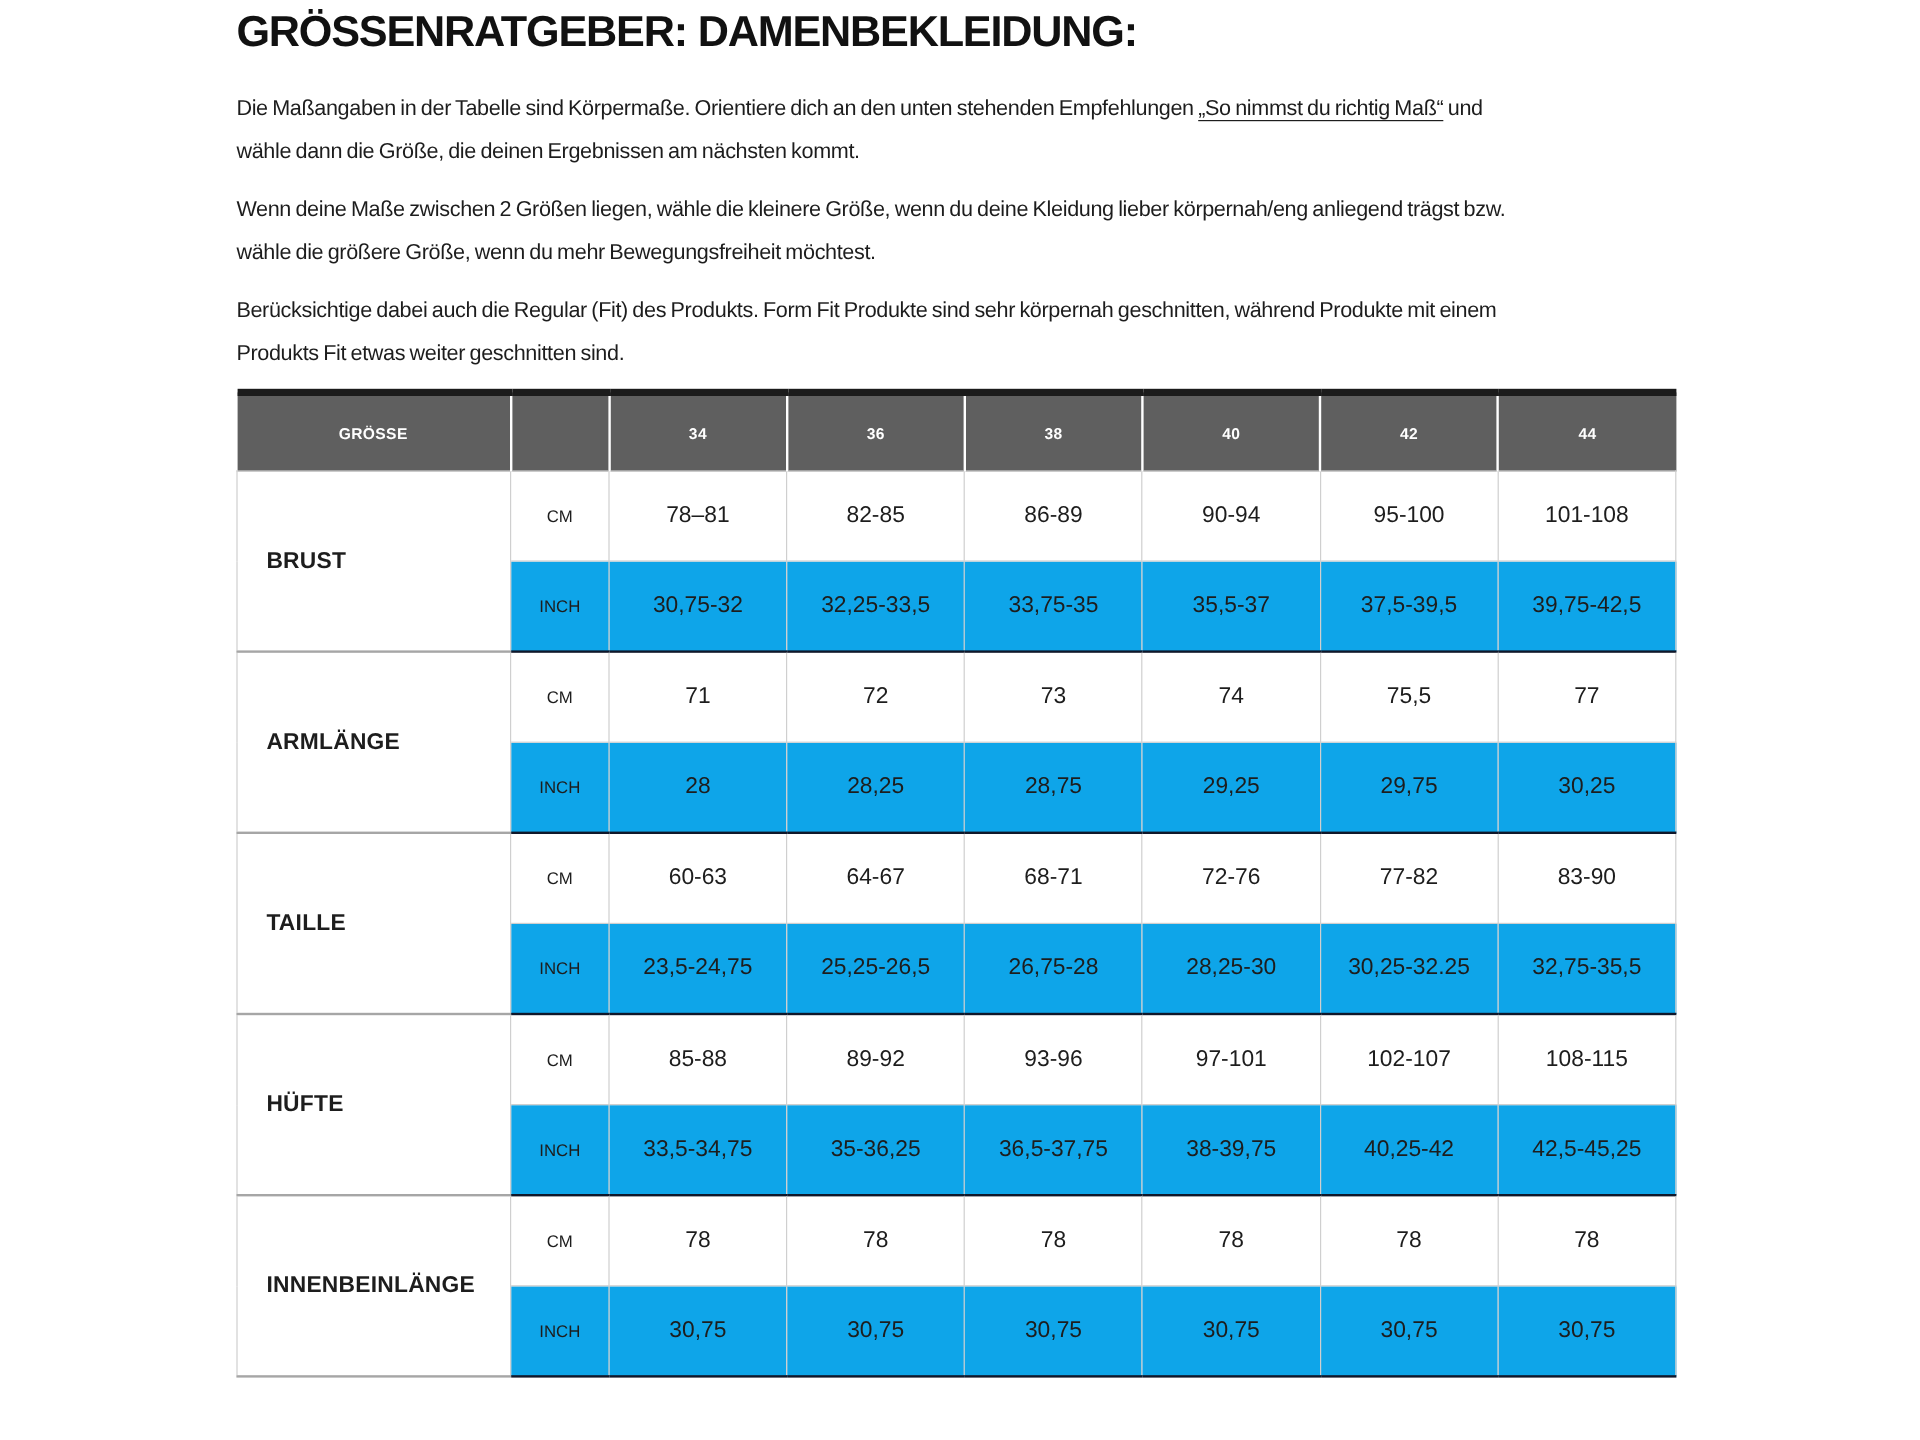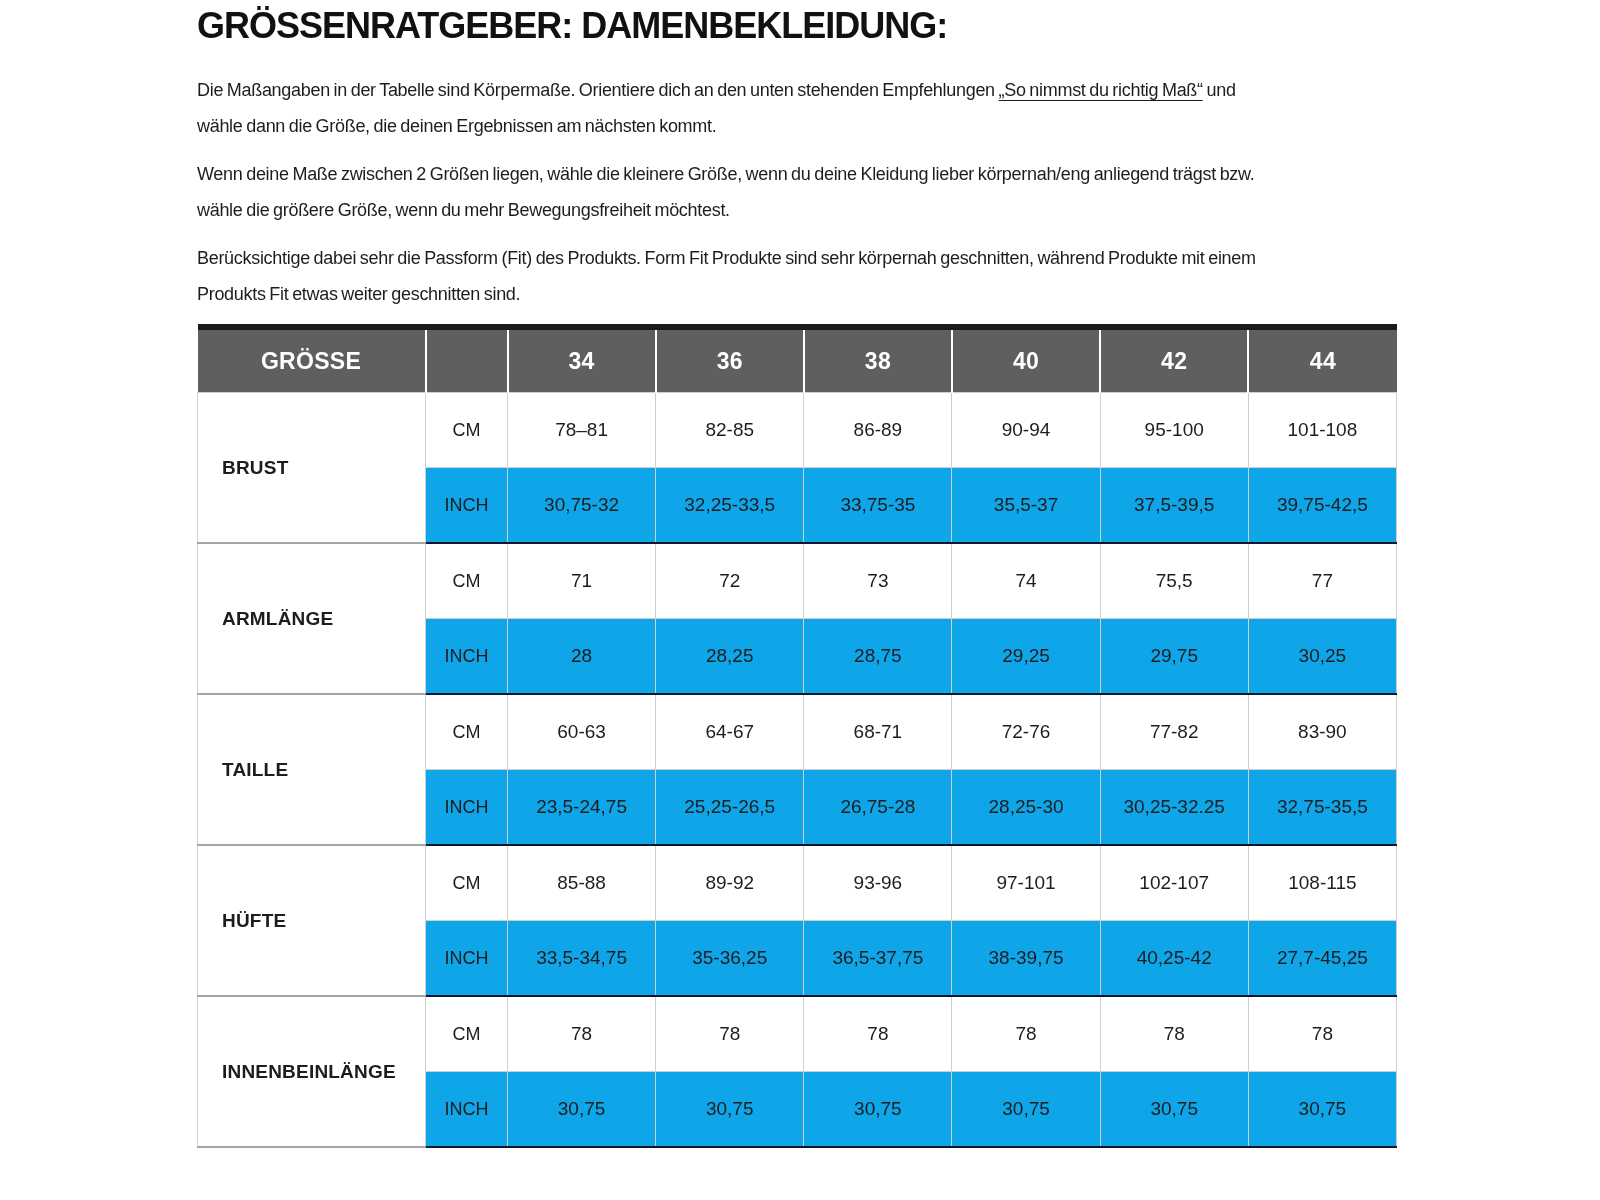--- a/index.html
+++ b/index.html
@@ -43,21 +43,21 @@
   table.size-table {
     width: 1200px;
     border-collapse: collapse;
     table-layout: fixed;
   }
   col.c-label { width: 228px; }
   col.c-unit  { width: 82px; }
   thead th {
     background: #5f5f5f;
     color: #ffffff;
-    font-size: 23px;
+    font-size: 13px;
     font-weight: 700;
     height: 60px;
     text-align: center;
     border-top: 6px solid #1b1b1b;
     border-left: 2px solid #ffffff;
     letter-spacing: 0.3px;
   }
   thead th:first-child { border-left: none; }
   tbody td {
     font-size: 19px;
@@ -72,41 +72,41 @@
     font-weight: 700;
     letter-spacing: 0.2px;
     border-bottom: 2px solid #a6a6a6;
     background: #ffffff;
     margin-top: 40px;
   }
   tbody tr.inch-row td {
     background: #0ea5e9;
     border-bottom: 2px solid #0f172a;
   }
-  tbody td.unit-cell { font-size: 18px; }
+  tbody td.unit-cell { font-size: 14px; }
 </style>
 </head>
 <body>
 
 <div class="page">
 
   <h1 class="title">GRÖSSENRATGEBER: DAMENBEKLEIDUNG:</h1>
 
   <p class="para">
     <span class="line"><span>Die Maßangaben in der Tabelle sind Körpermaße. Orientiere dich an den unten stehenden Empfehlungen </span><a class="guide-link">„So nimmst du richtig Maß“</a><span> und</span></span>
     <span class="line">wähle dann die Größe, die deinen Ergebnissen am nächsten kommt.</span>
   </p>
 
   <p class="para">
     <span class="line">Wenn deine Maße zwischen 2 Größen liegen, wähle die kleinere Größe, wenn du deine Kleidung lieber körpernah/eng anliegend trägst bzw.</span>
     <span class="line">wähle die größere Größe, wenn du mehr Bewegungsfreiheit möchtest.</span>
   </p>
 
   <p class="para">
-    <span class="line">Berücksichtige dabei sehr die Passform (Fit) des Produkts. Form Fit Produkte sind sehr körpernah geschnitten, während Produkte mit einem</span>
+    <span class="line">Berücksichtige dabei auch die Regular (Fit) des Produkts. Form Fit Produkte sind sehr körpernah geschnitten, während Produkte mit einem</span>
     <span class="line">Produkts Fit etwas weiter geschnitten sind.</span>
   </p>
 
 
   <div class="table-wrap">
     <table class="size-table">
       <colgroup>
         <col class="c-label">
           <col class="c-unit">
         <col>
@@ -200,21 +200,21 @@
           <td>102-107</td>
           <td>108-115</td>
         </tr>
         <tr class="inch-row">
           <td class="unit-cell">INCH</td>
           <td>33,5-34,75</td>
           <td>35-36,25</td>
           <td>36,5-37,75</td>
           <td>38-39,75</td>
           <td>40,25-42</td>
-          <td>27,7-45,25</td>
+          <td>42,5-45,25</td>
         </tr>
 
         <tr class="cm-row">
           <td class="label-cell" rowspan="2">INNENBEINLÄNGE</td>
           <td class="unit-cell">CM</td>
           <td>78</td>
           <td>78</td>
           <td>78</td>
           <td>78</td>
           <td>78</td>

